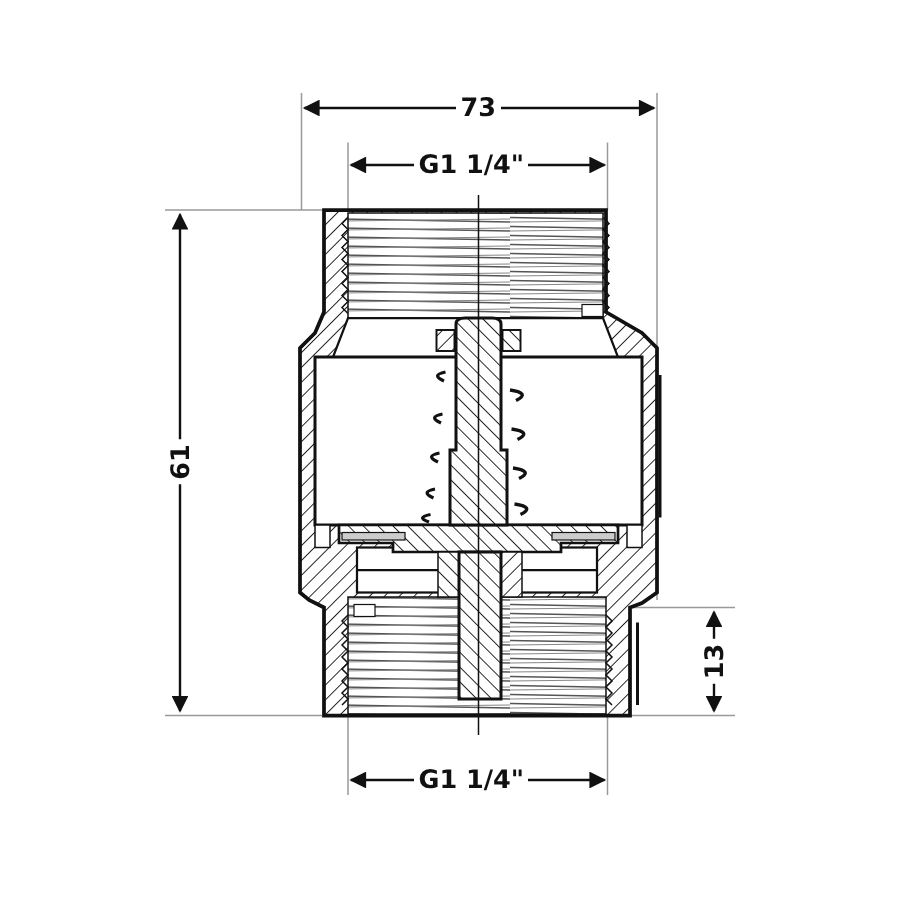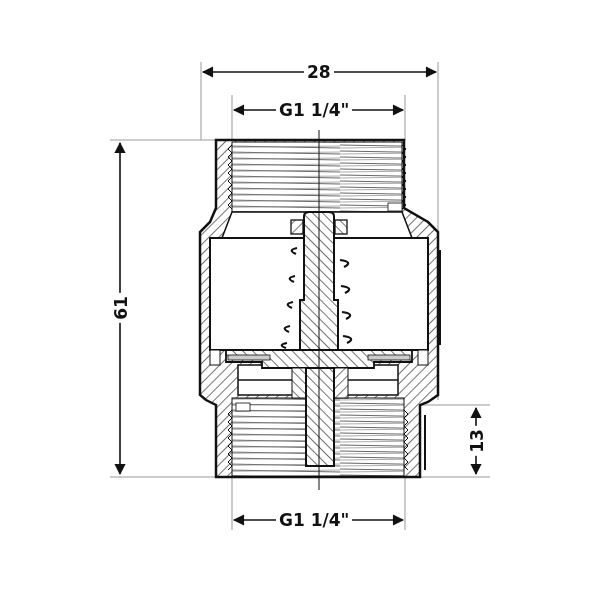--- a/index.html
+++ b/index.html
@@ -106,17 +106,17 @@
     <path d="M287,343 q-10,2 -1,5"></path>
     <path d="M340,260 q14,2 4,7"></path>
     <path d="M341,286 q14,2 4,7"></path>
     <path d="M342,312 q14,2 4,7"></path>
     <path d="M343,336 q14,2 4,7"></path>
   </g>
 
   <line x1="319" y1="130" x2="319" y2="490" stroke="#111" stroke-width="1"></line>
 </svg>
 
-<div class="dim-label" style="left:304px; top:63px;">28</div>
+<div class="dim-label" style="left:304px; top:63px;">73</div>
 <div class="dim-label" style="left:276px; top:101px;">G1 1/4"</div>
 <div class="dim-label" style="left:276px; top:511px;">G1 1/4"</div>
 <div class="dim-label vert" style="left:106px; top:299px;">61</div>
 <div class="dim-label vert" style="left:462px; top:432px;">13</div>
 
 </body></html>

